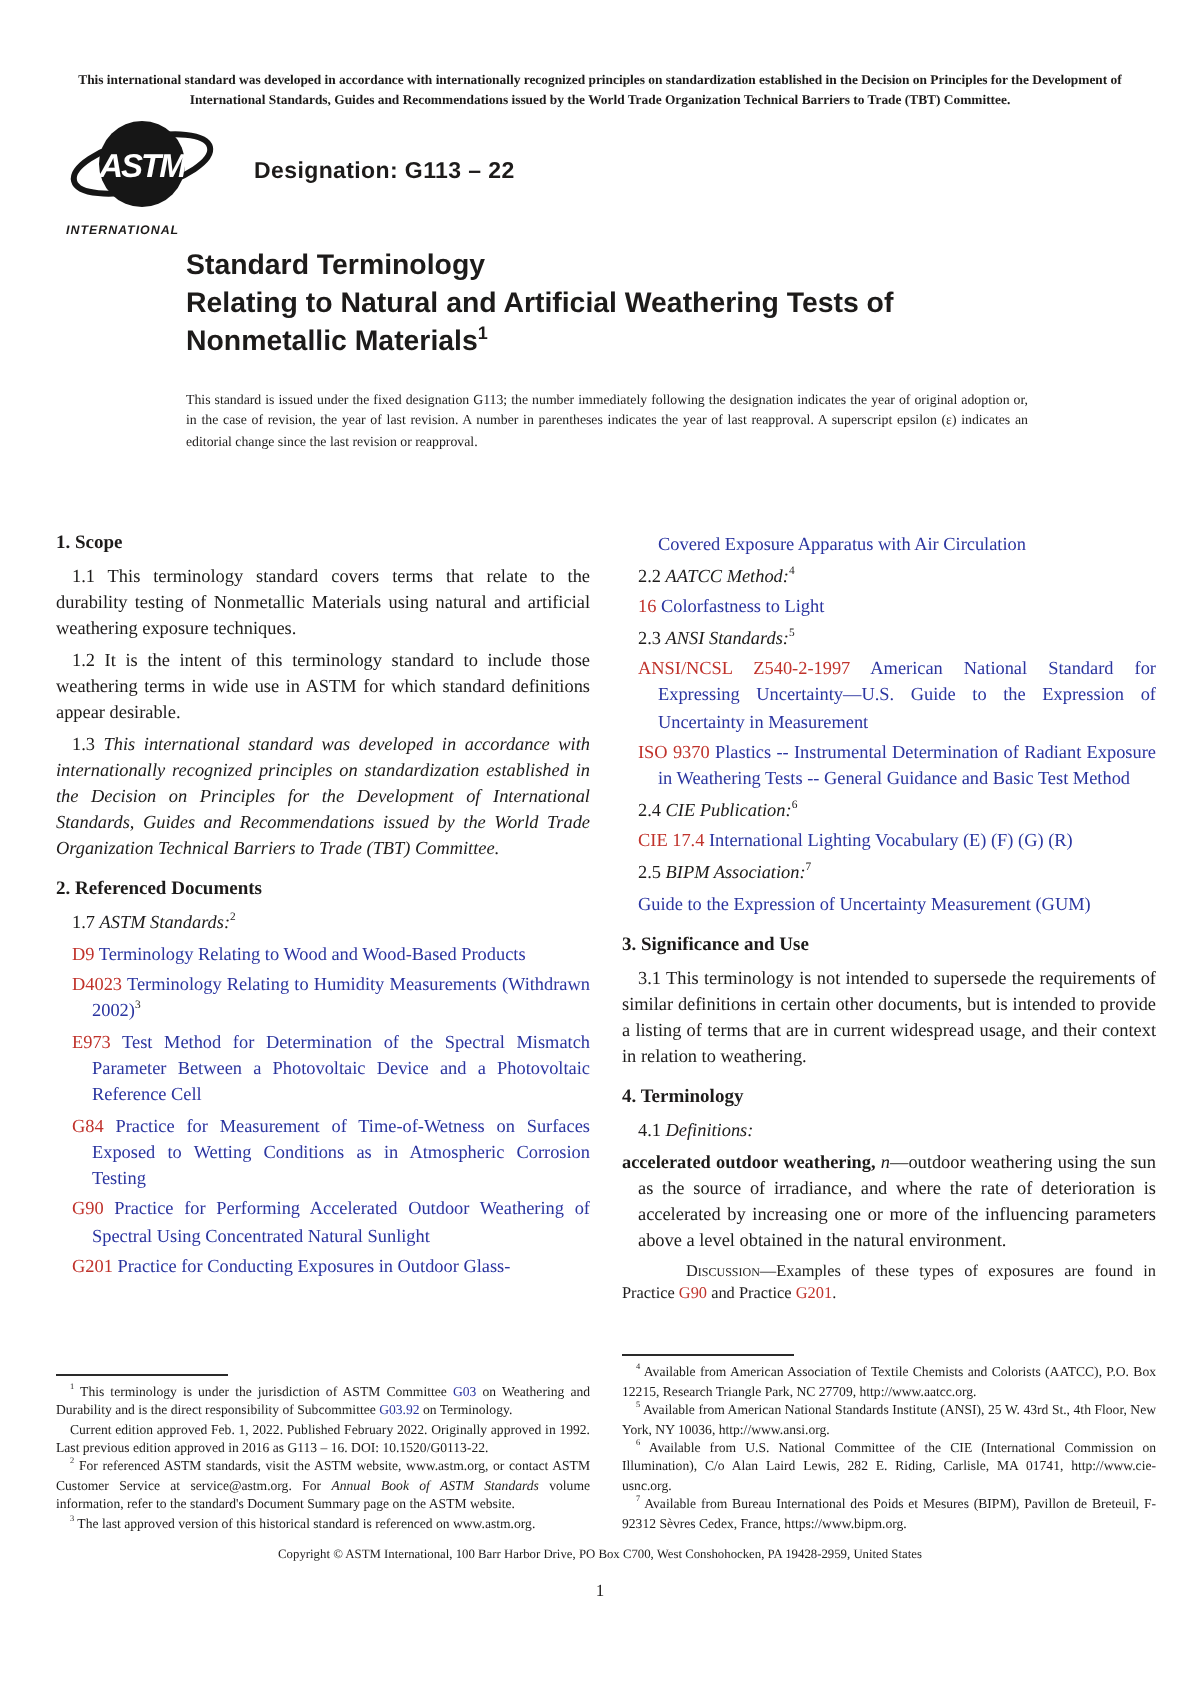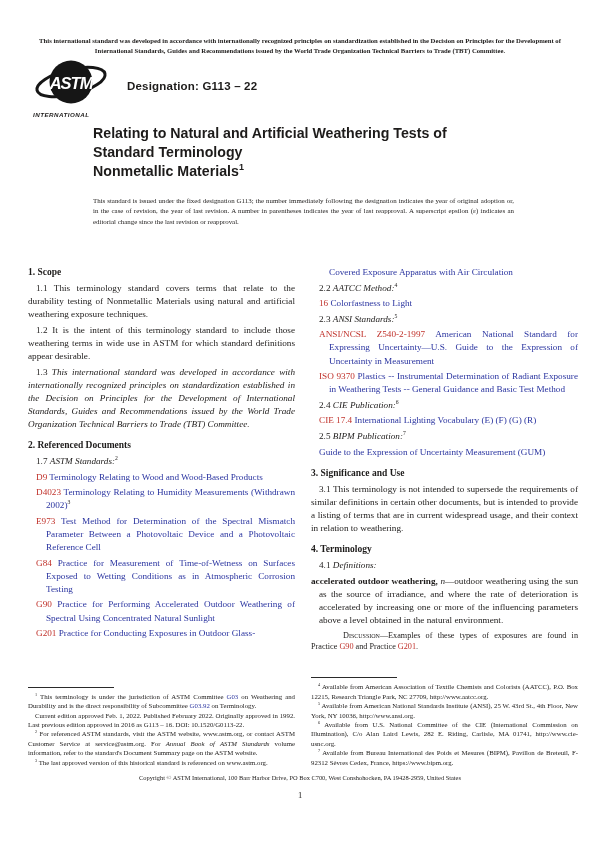--- a/index.html
+++ b/index.html
@@ -52,22 +52,22 @@
       <ellipse cx="38" cy="25" rx="35" ry="12.5" fill="none" stroke="#161616" stroke-width="3" transform="rotate(-14 38 25)"></ellipse>
       <circle cx="38" cy="25" r="21.5" fill="#161616"></circle>
       <text x="38" y="31.5" text-anchor="middle" font-family="Liberation Sans, sans-serif" font-size="16.5" font-weight="bold" font-style="italic" letter-spacing="-1" fill="#ffffff">ASTM</text>
     </svg>
     <div class="intl">INTERNATIONAL</div>
   </div>
 
   <div class="designation">Designation: G113 – 22</div>
 
   <div class="title-block">
+    <div>Standard Terminology</div>
     <div>Relating to Natural and Artificial Weathering Tests of</div>
-    <div>Standard Terminology</div>
     <div><span>Nonmetallic Materials</span><sup>1</sup></div>
   </div>
 
   <div class="issued">This standard is issued under the fixed designation G113; the number immediately following the designation indicates the year of original adoption or, in the case of revision, the year of last revision. A number in parentheses indicates the year of last reapproval. A superscript epsilon (ε) indicates an editorial change since the last revision or reapproval.</div>
 
   <div class="columns">
 
     <div class="col">
       <div>
         <h3 class="first">1. Scope</h3>
@@ -95,21 +95,21 @@
     <div class="col">
       <div>
         <p class="cont"><span class="b">Covered Exposure Apparatus with Air Circulation</span></p>
         <p class="indent"><span>2.2 </span><span class="i">AATCC Method:</span><sup>4</sup></p>
         <p class="ref"><span class="r">16</span><span class="b"> Colorfastness to Light</span></p>
         <p class="indent"><span>2.3 </span><span class="i">ANSI Standards:</span><sup>5</sup></p>
         <p class="ref"><span class="r">ANSI/NCSL Z540-2-1997</span><span class="b"> American National Standard for Expressing Uncertainty—U.S. Guide to the Expression of Uncertainty in Measurement</span></p>
         <p class="ref"><span class="r">ISO 9370</span><span class="b"> Plastics -- Instrumental Determination of Radiant Exposure in Weathering Tests -- General Guidance and Basic Test Method</span></p>
         <p class="indent"><span>2.4 </span><span class="i">CIE Publication:</span><sup>6</sup></p>
         <p class="ref"><span class="r">CIE 17.4</span><span class="b"> International Lighting Vocabulary (E) (F) (G) (R)</span></p>
-        <p class="indent"><span>2.5 </span><span class="i">BIPM Publication:</span><sup>7</sup></p>
+        <p class="indent"><span>2.5 </span><span class="i">BIPM Association:</span><sup>7</sup></p>
         <p class="ref"><span class="b">Guide to the Expression of Uncertainty Measurement (GUM)</span></p>
         <h3>3. Significance and Use</h3>
         <p class="indent">3.1 This terminology is not intended to supersede the requirements of similar definitions in certain other documents, but is intended to provide a listing of terms that are in current widespread usage, and their context in relation to weathering.</p>
         <h3>4. Terminology</h3>
         <p class="indent"><span>4.1 </span><span class="i">Definitions:</span></p>
         <p class="term"><span class="bd">accelerated outdoor weathering,</span><span class="i"> n</span><span>—outdoor weathering using the sun as the source of irradiance, and where the rate of deterioration is accelerated by increasing one or more of the influencing parameters above a level obtained in the natural environment.</span></p>
         <p class="disc"><span class="sc">Discussion</span><span>—Examples of these types of exposures are found in Practice </span><span class="r">G90</span><span> and Practice </span><span class="r">G201</span><span>.</span></p>
       </div>
       <div class="footnotes">
         <div class="fnrule"></div>

